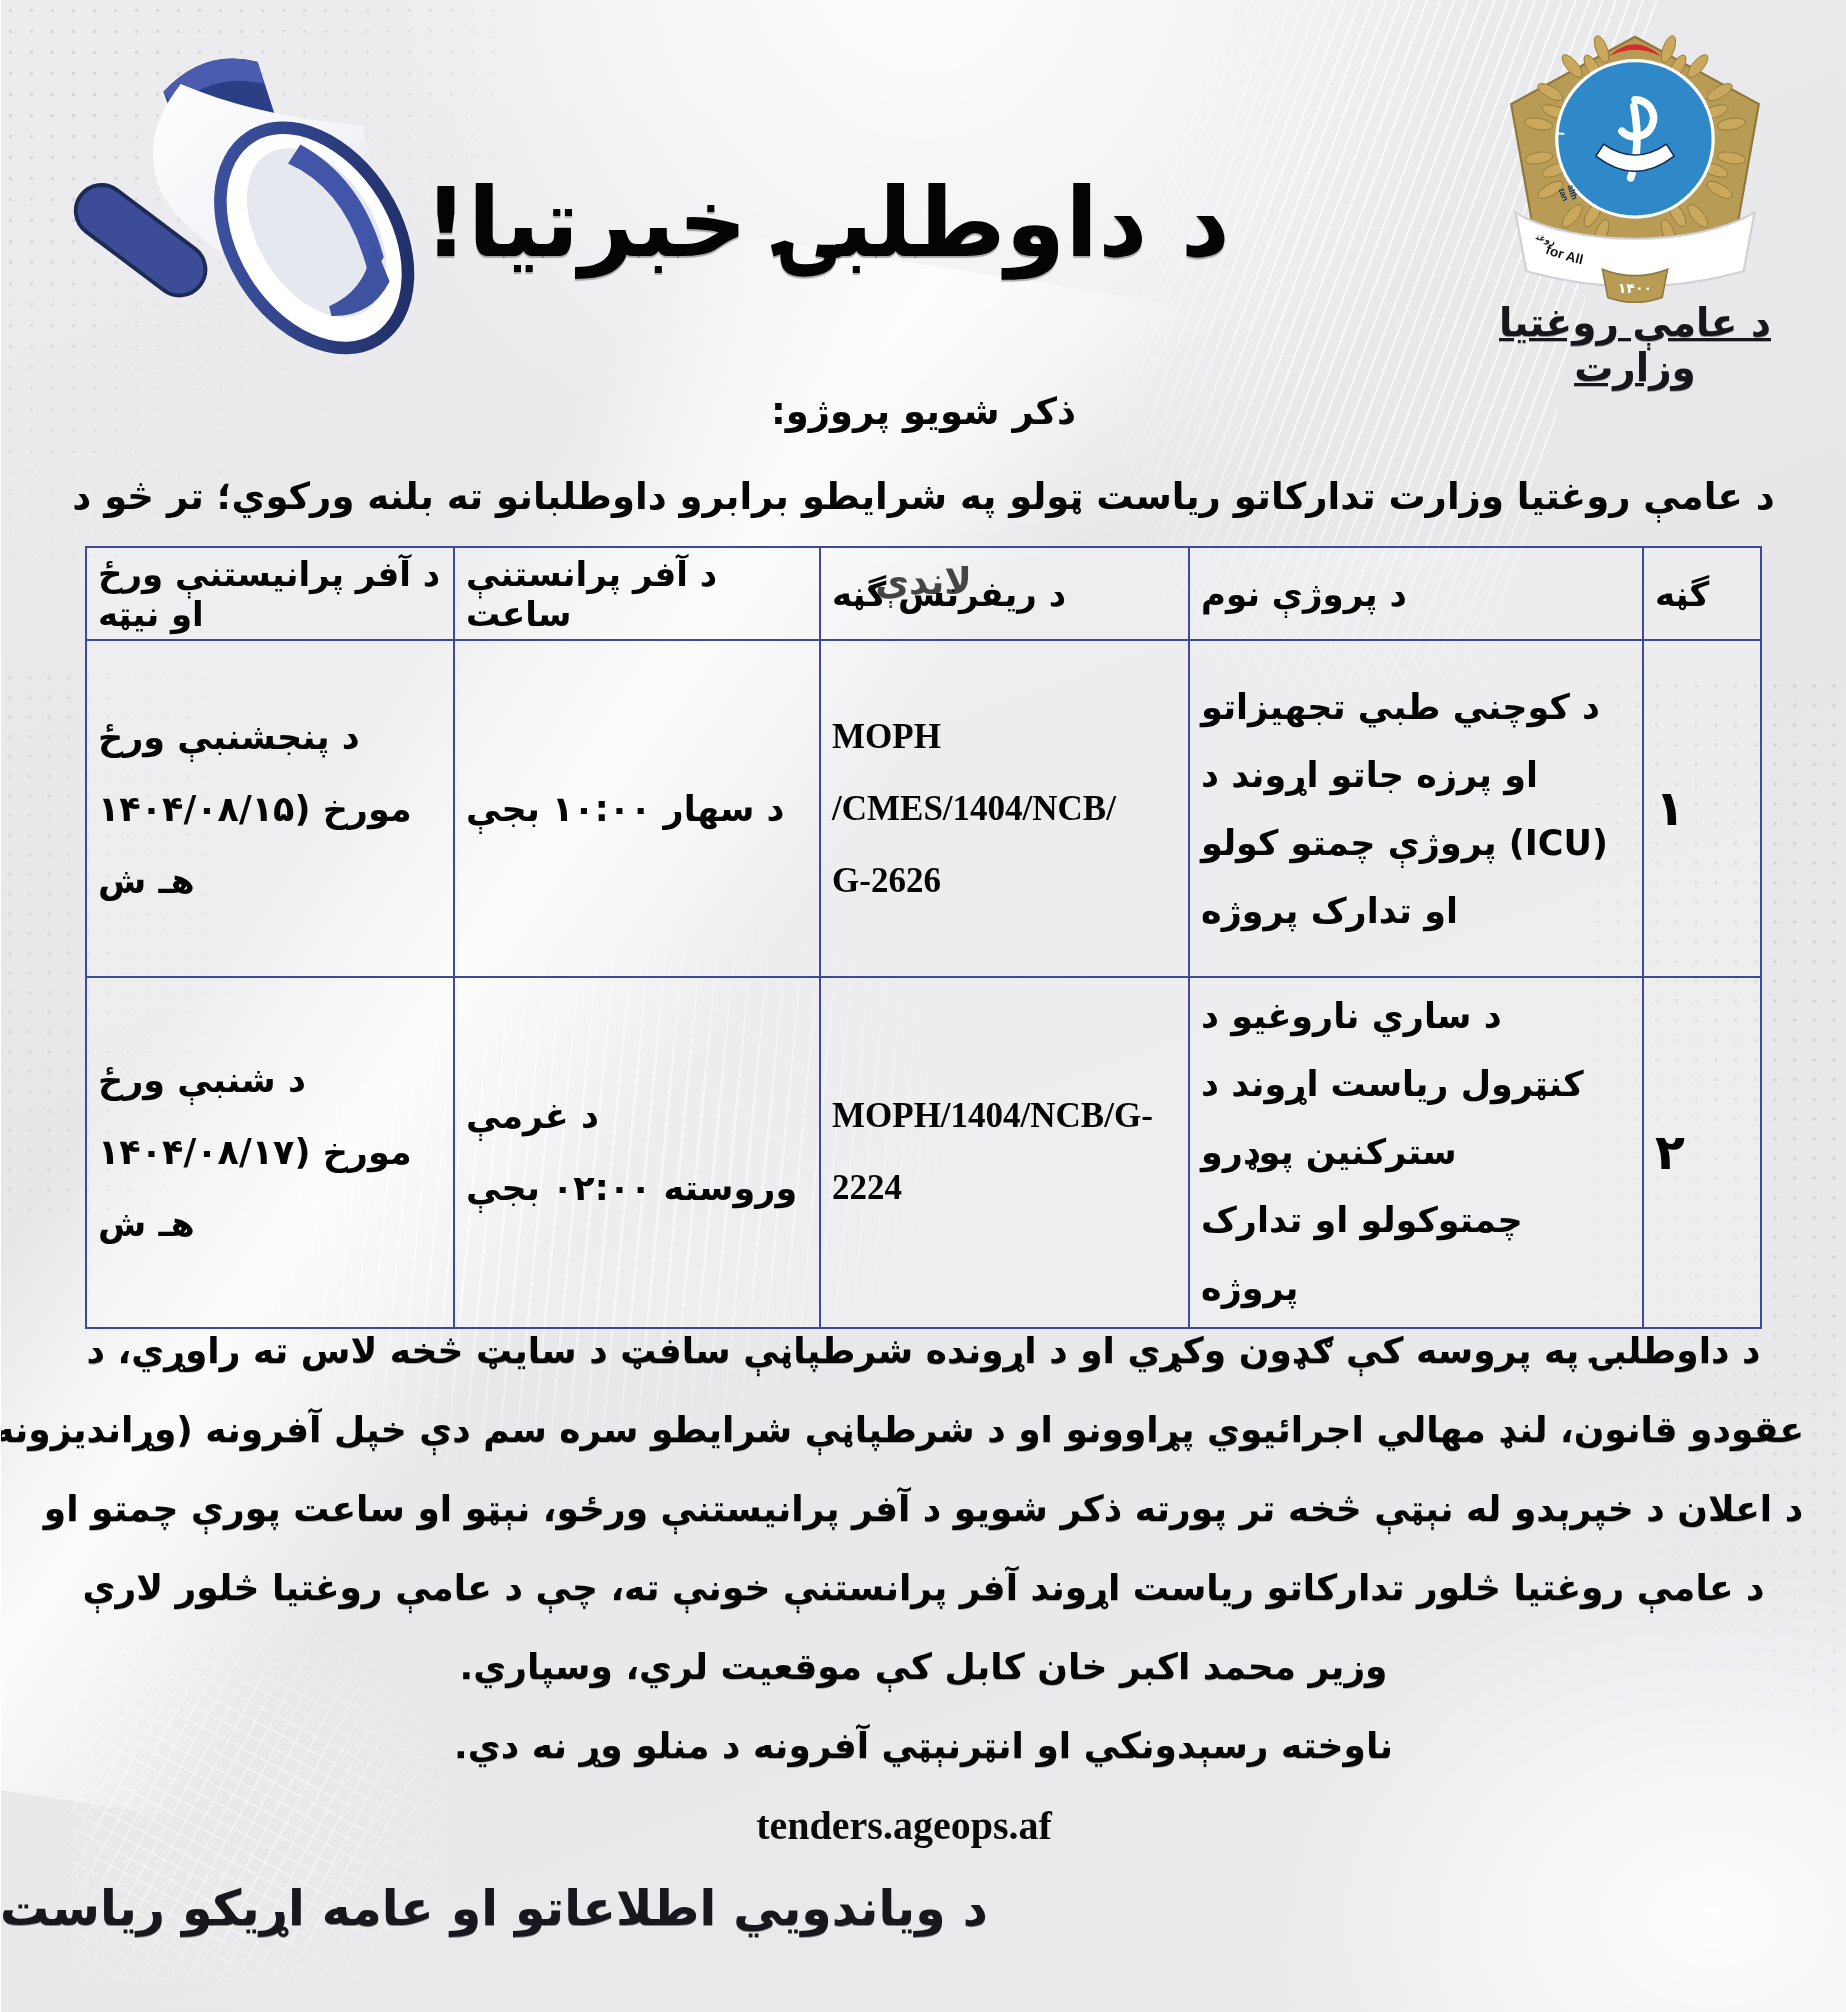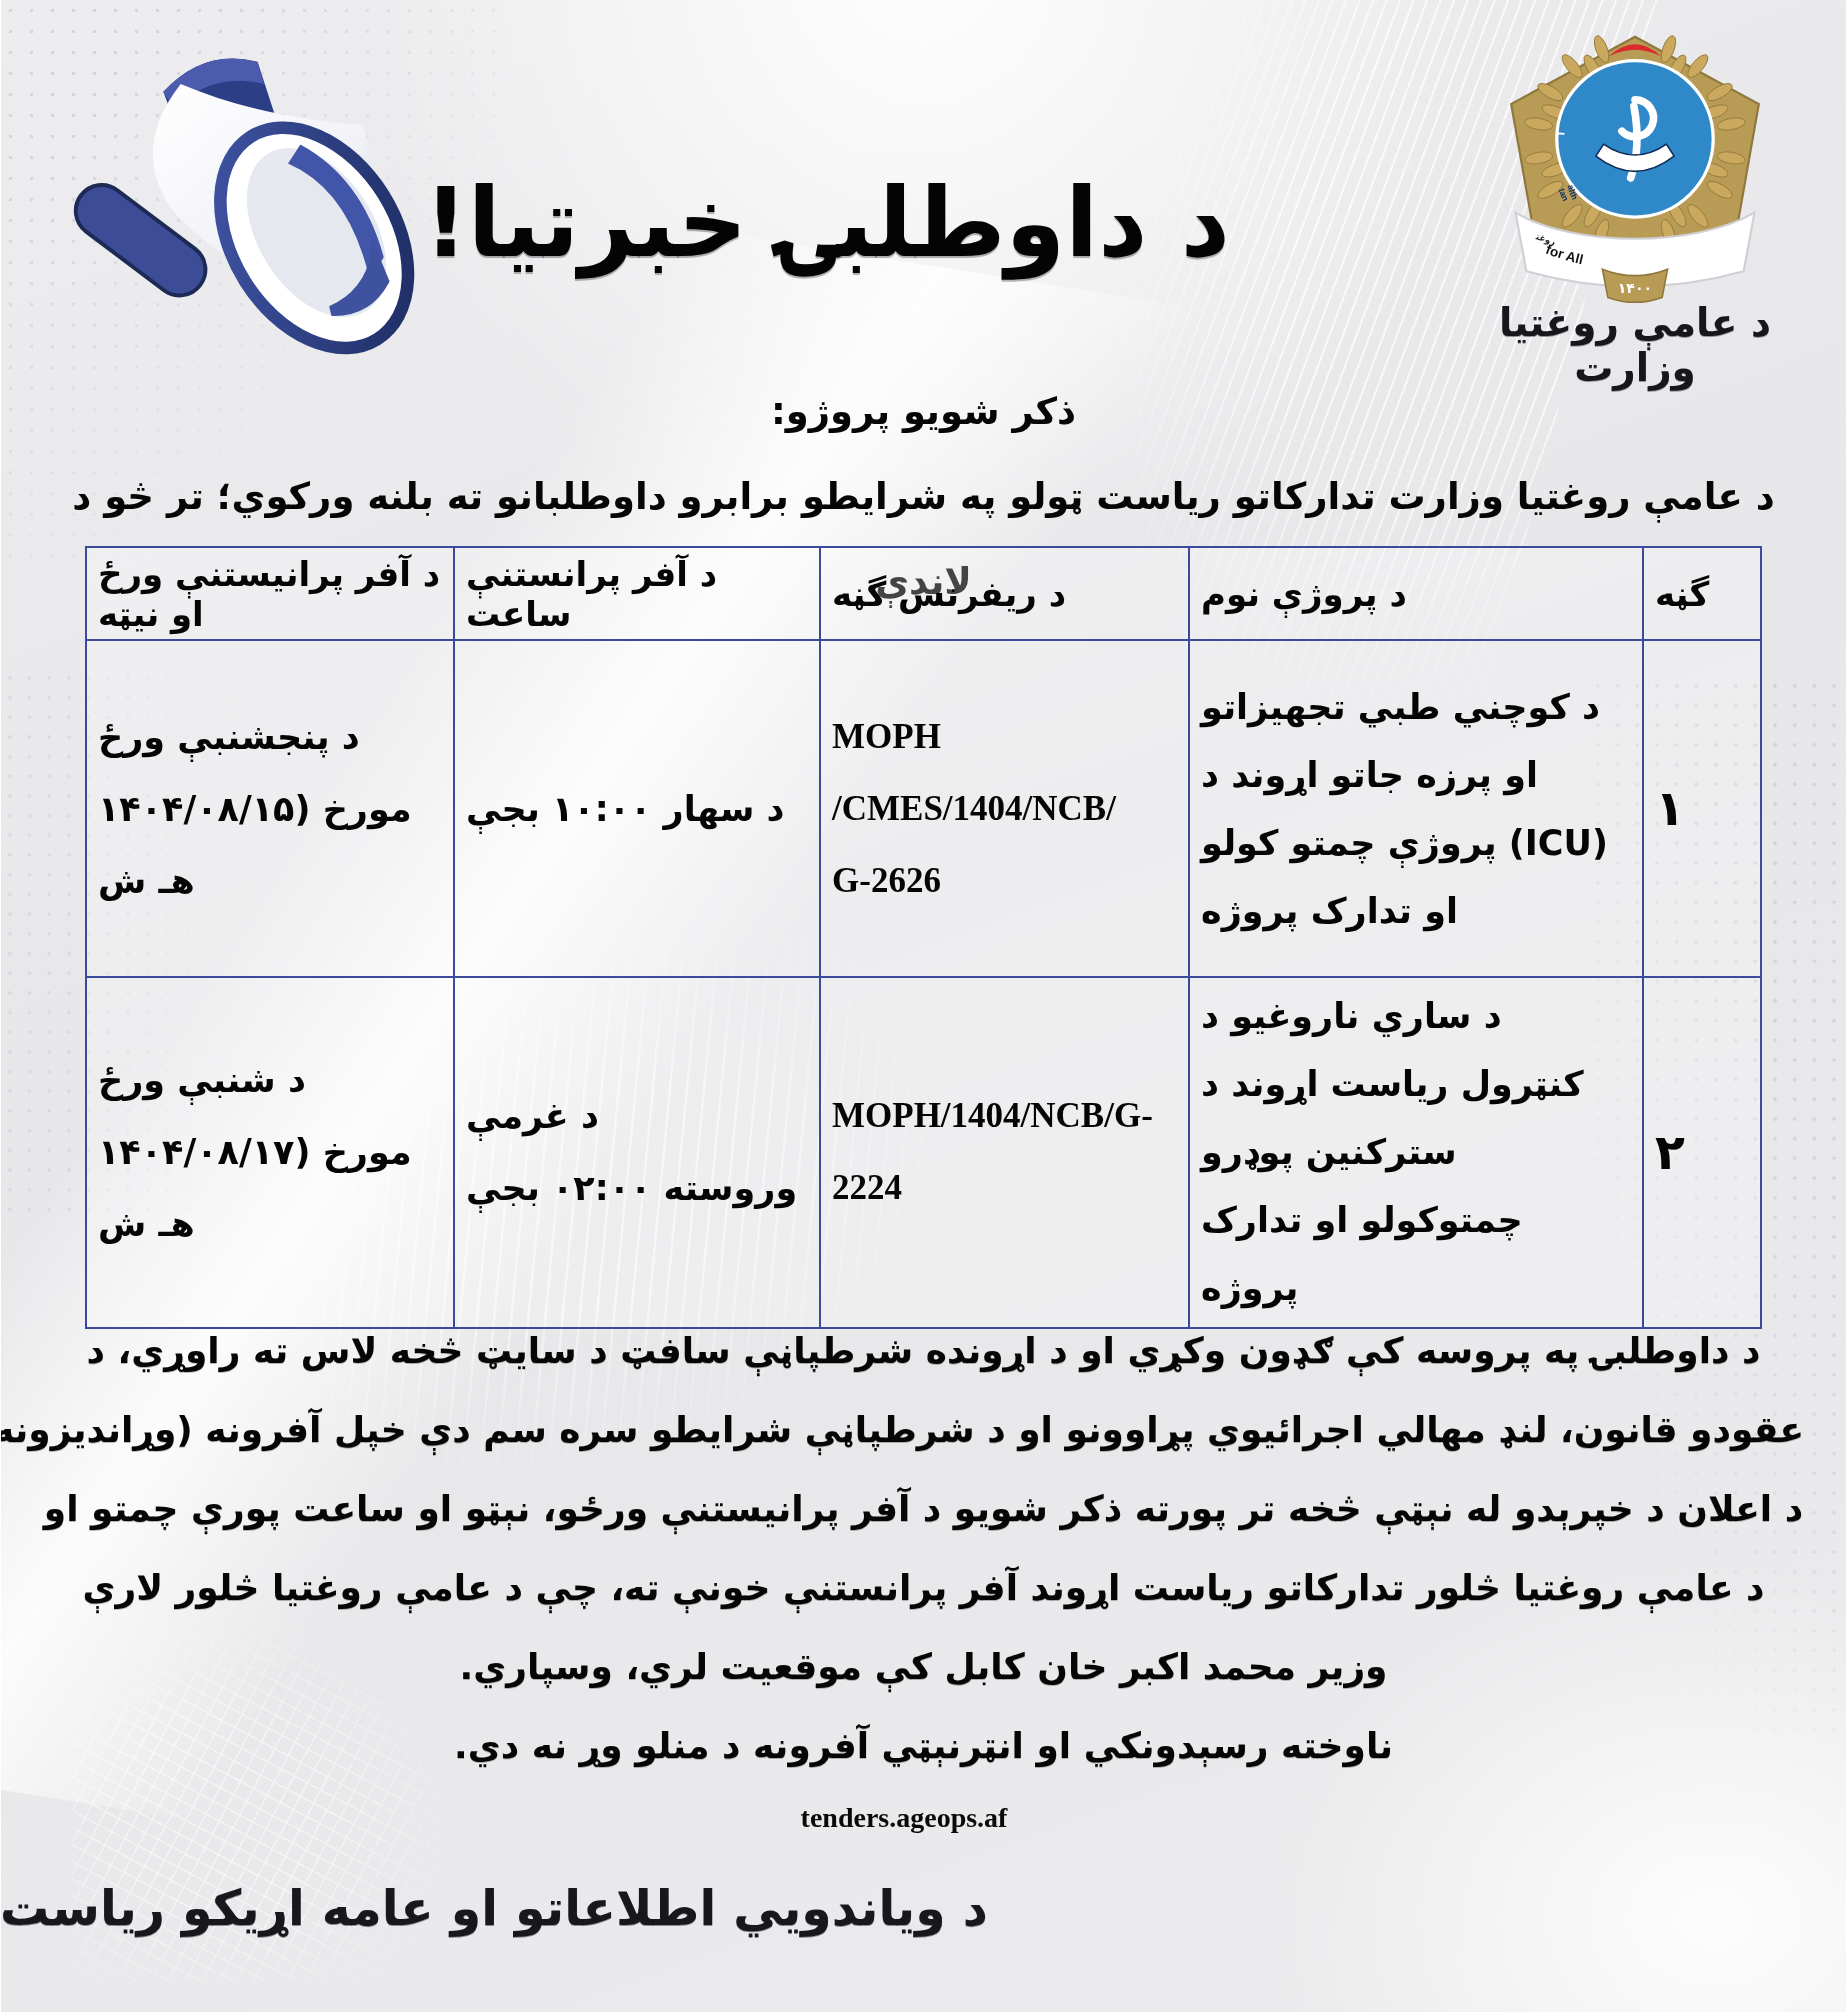--- a/index.html
+++ b/index.html
@@ -39,21 +39,21 @@
      -webkit-mask:radial-gradient(ellipse at 40% 55%,#000 35%,transparent 78%);
              mask:radial-gradient(ellipse at 40% 55%,#000 35%,transparent 78%);}
   .glow-br{left:1219px;top:1533px;width:708px;height:550px;
      background:radial-gradient(ellipse at 70% 70%,rgba(255,255,255,.9),transparent 65%);}
 
   
   .megaphone{position:absolute;left:55px;top:43px;width:377px;height:330px;}
   .logo-wrap{position:absolute;left:1454px;top:27.5px;width:362px;text-align:center;}
   .logo-svg{width:346px;height:277px;display:block;margin:0 auto;}
   .logo-caption{direction:rtl;font-size:39px;font-weight:800;letter-spacing:0.8px;color:#16161c;
-                margin-top:-4.7px;text-shadow:0 0.8px 0 rgba(0,0,0,.35);}
+                margin-top:-4.7px;text-shadow:0 0.8px 0 rgba(0,0,0,.35);text-decoration:underline;}
   .page-title{position:absolute;left:0;top:167px;width:1654px;text-align:center;direction:rtl;
               font-size:96px;font-weight:800;color:#040404;text-shadow:0 1.6px 0.8px rgba(0,0,0,.3);}
   .intro{position:absolute;left:71px;top:369px;width:1705px;text-align:center;direction:rtl;
          font-size:37px;font-weight:800;line-height:85px;color:#060606;}
 
   
   .tender-table-wrap{position:absolute;left:86px;top:546px;width:1676px;}
   table.tender{border-collapse:collapse;table-layout:fixed;width:1676px;direction:rtl;}
   table.tender th,table.tender td{border:2.4px solid #3b4a9b;text-align:left;vertical-align:middle;
       padding:4.7px 11px;background:rgba(255,255,255,.25);}
@@ -62,21 +62,21 @@
   td.c-num{font-size:49px;}
   td.c-name{font-size:35px;line-height:68px;padding:7.9px 27px;}
   td.c-ref{direction:ltr;font-family:"Liberation Serif",serif;font-size:35px;font-weight:700;line-height:72px;}
   td.c-time,td.c-date{font-size:35px;line-height:72px;}
 
   
   .body-lines{position:absolute;left:43px;top:1311px;width:1761px;direction:rtl;text-align:center;}
   .body-line{font-size:36px;font-weight:800;line-height:79px;white-space:nowrap;color:#060606;
              text-shadow:0 0.8px 0 rgba(0,0,0,.25);}
   .site-url{position:absolute;left:0;top:1802px;width:1808px;text-align:center;direction:ltr;
-            font-family:"Liberation Serif",serif;font-size:28px;font-weight:700;color:#0a0a0a;}
+            font-family:"Liberation Serif",serif;font-size:40px;font-weight:700;color:#0a0a0a;}
   .calligraphy{position:absolute;left:0;top:1880px;width:1738px;text-align:left;direction:rtl;
             font-size:49px;font-weight:800;color:#17171d;letter-spacing:1.6px;
             text-shadow:0 0.8px 0 rgba(0,0,0,.4);}
 </style>
 </head>
 <body>
 
 <div class="canvas">
 
   <div class="layer sweep-top"></div>

